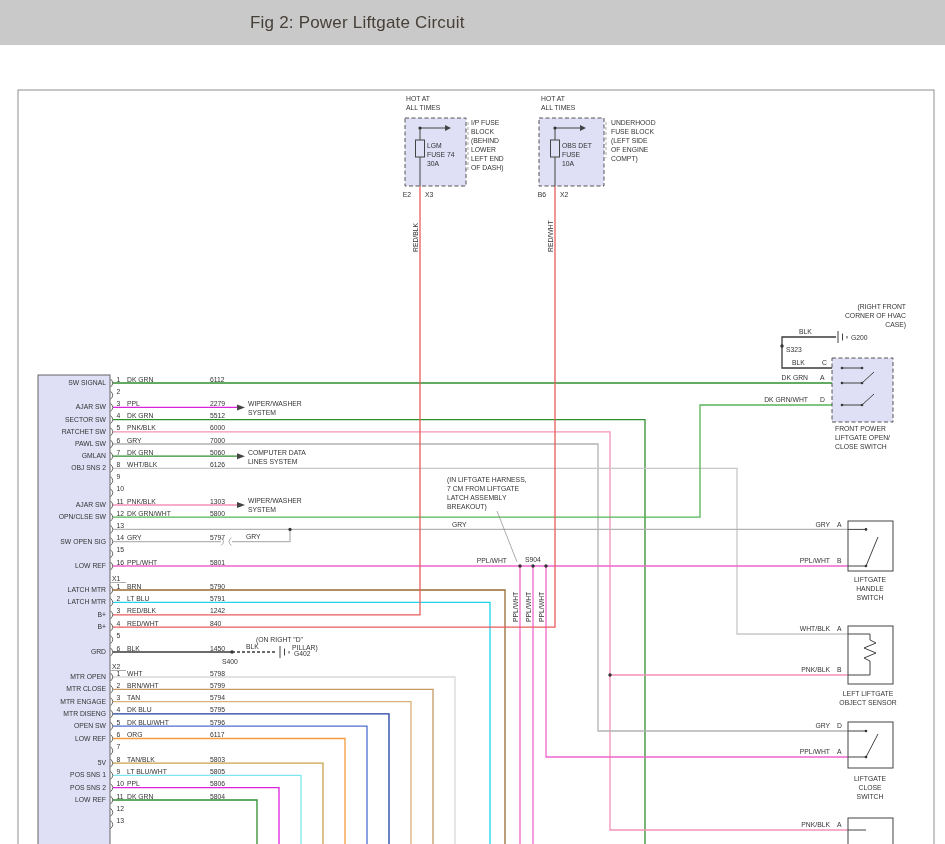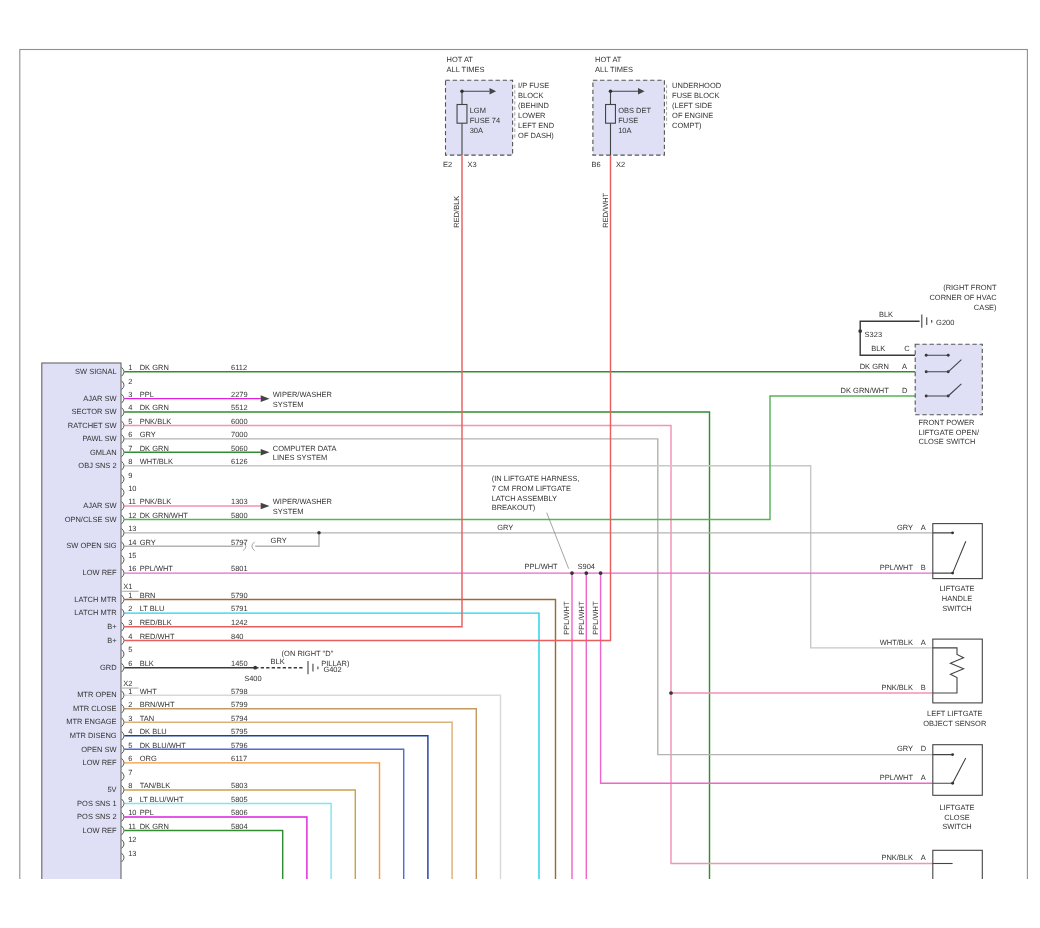--- a/index.html
+++ b/index.html
@@ -18,20 +18,23 @@
   .bracket{fill:none;stroke:#555;stroke-width:0.9;}
   .dot{fill:#333;}
   .arrow{fill:#444;}
   .border{fill:none;stroke:#909090;stroke-width:1;}
   .leftblock{fill:#dfdff5;stroke:#666;stroke-width:1;}
 </style>
 </head>
 <body>
 
 <div class="page">
+  <div class="title-bar">
+    <span class="title">Fig 2: Power Liftgate Circuit</span>
+  </div>
 
   <svg id="diagram" width="945" height="799" viewBox="0 45 945 799" xmlns="http://www.w3.org/2000/svg">
 
     <rect class="border" x="18" y="90" width="916" height="768"></rect>
 
     <rect class="leftblock" x="38" y="375" width="72" height="478"></rect>
 
     <g>
       <path data-wire="DK_GRN" d="M113 383 H832" stroke="#2f8f2f"></path>
       <path data-wire="PPL" d="M113 407.4 H237" stroke="#dd22dd"></path>

